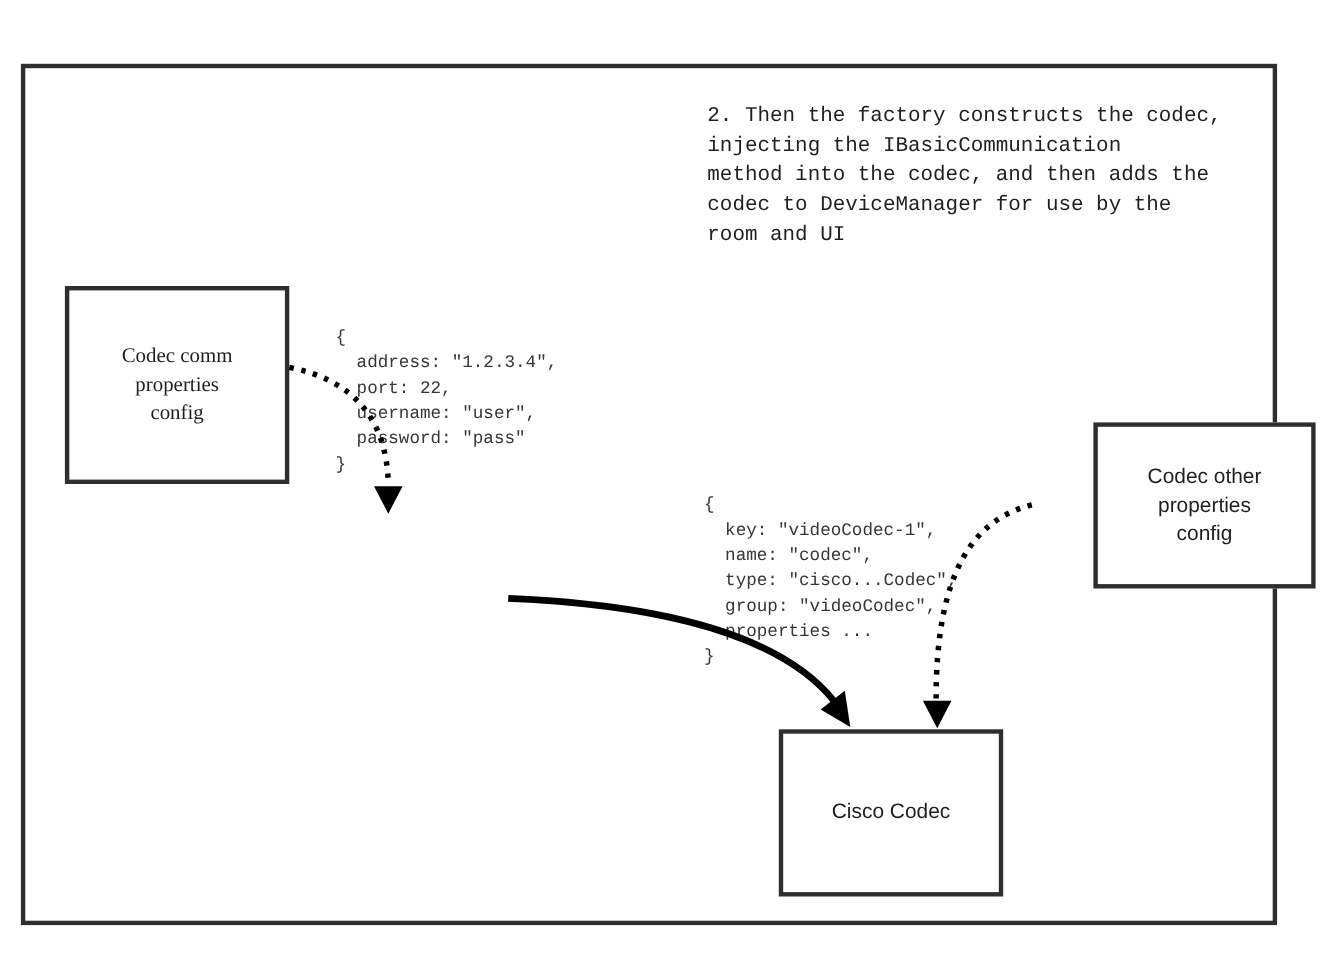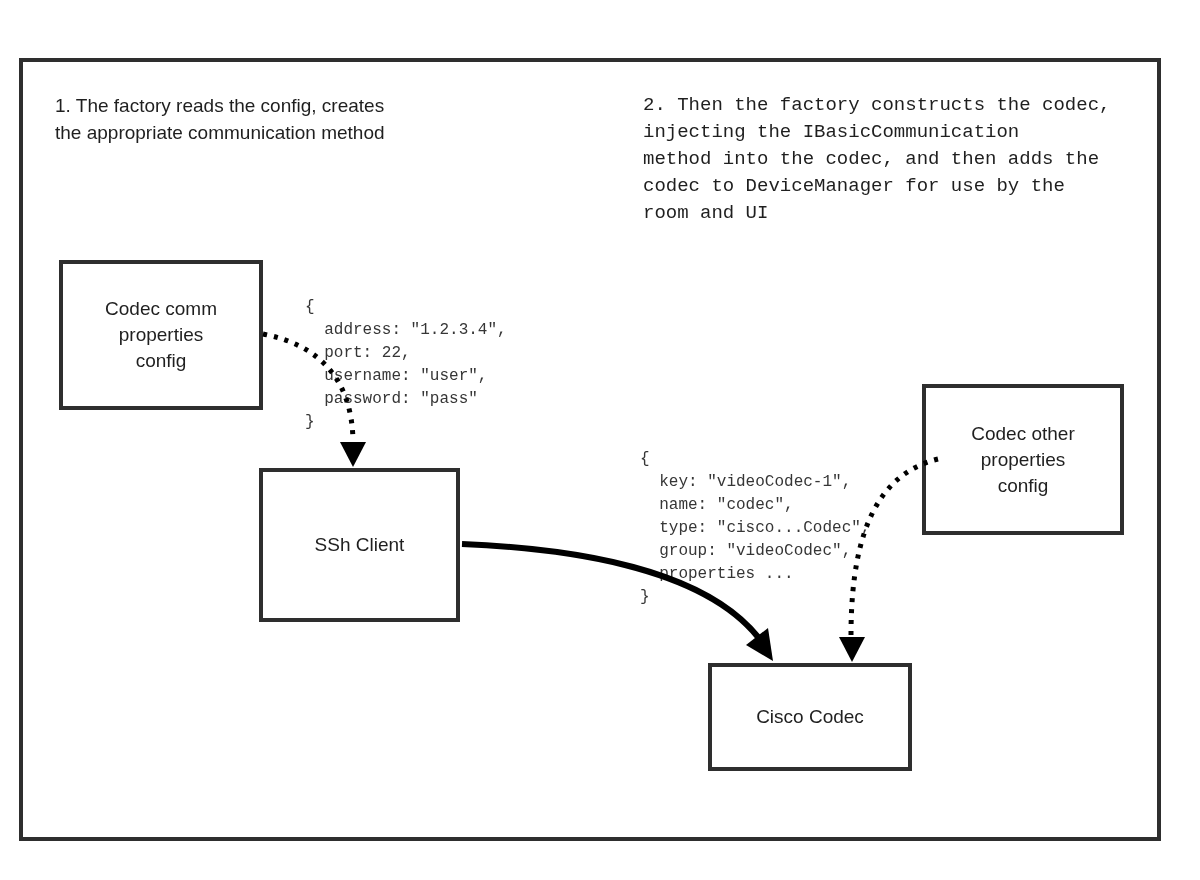--- a/index.html
+++ b/index.html
@@ -66,47 +66,42 @@
     pointer-events: none;
   }
 </style>
 </head>
 <body>
 
 <div class="canvas">
 
   <div class="frame"></div>
 
-  <div class="note" style="left:55px; top:92px; width:470px;">1. The factory reads the config, creates
-the appropriate communication method</div>
 
   <div class="note" style="left:643px; top:92px; width:490px;font-family:Liberation Mono, monospace;">2. Then the factory constructs the codec,
 injecting the IBasicCommunication
 method into the codec, and then adds the
 codec to DeviceManager for use by the
 room and UI</div>
 
 
-  <div class="node" style="left:59px; top:260px; width:204px; height:150px;">
+  <div class="node" style="left:59px; top:260px; width:204px; height:180px;font-family:Liberation Serif, serif;">
     <span>Codec comm
 properties
 config</span>
   </div>
 
-  <div class="node" style="left:259px; top:468px; width:201px; height:154px;">
-    <span>SSh Client</span>
-  </div>
 
-  <div class="node" style="left:922px; top:384px; width:202px; height:151px;">
+  <div class="node" style="left:994px; top:384px; width:202px; height:151px;">
     <span>Codec other
 properties
 config</span>
   </div>
 
-  <div class="node" style="left:708px; top:663px; width:204px; height:108px;">
+  <div class="node" style="left:708px; top:663px; width:204px; height:152px;">
     <span>Cisco Codec</span>
   </div>
 
   <pre class="code" style="left:305px; top:296px;">{
   address: "1.2.3.4",
   port: 22,
   username: "user",
   password: "pass"
 }</pre>
 

